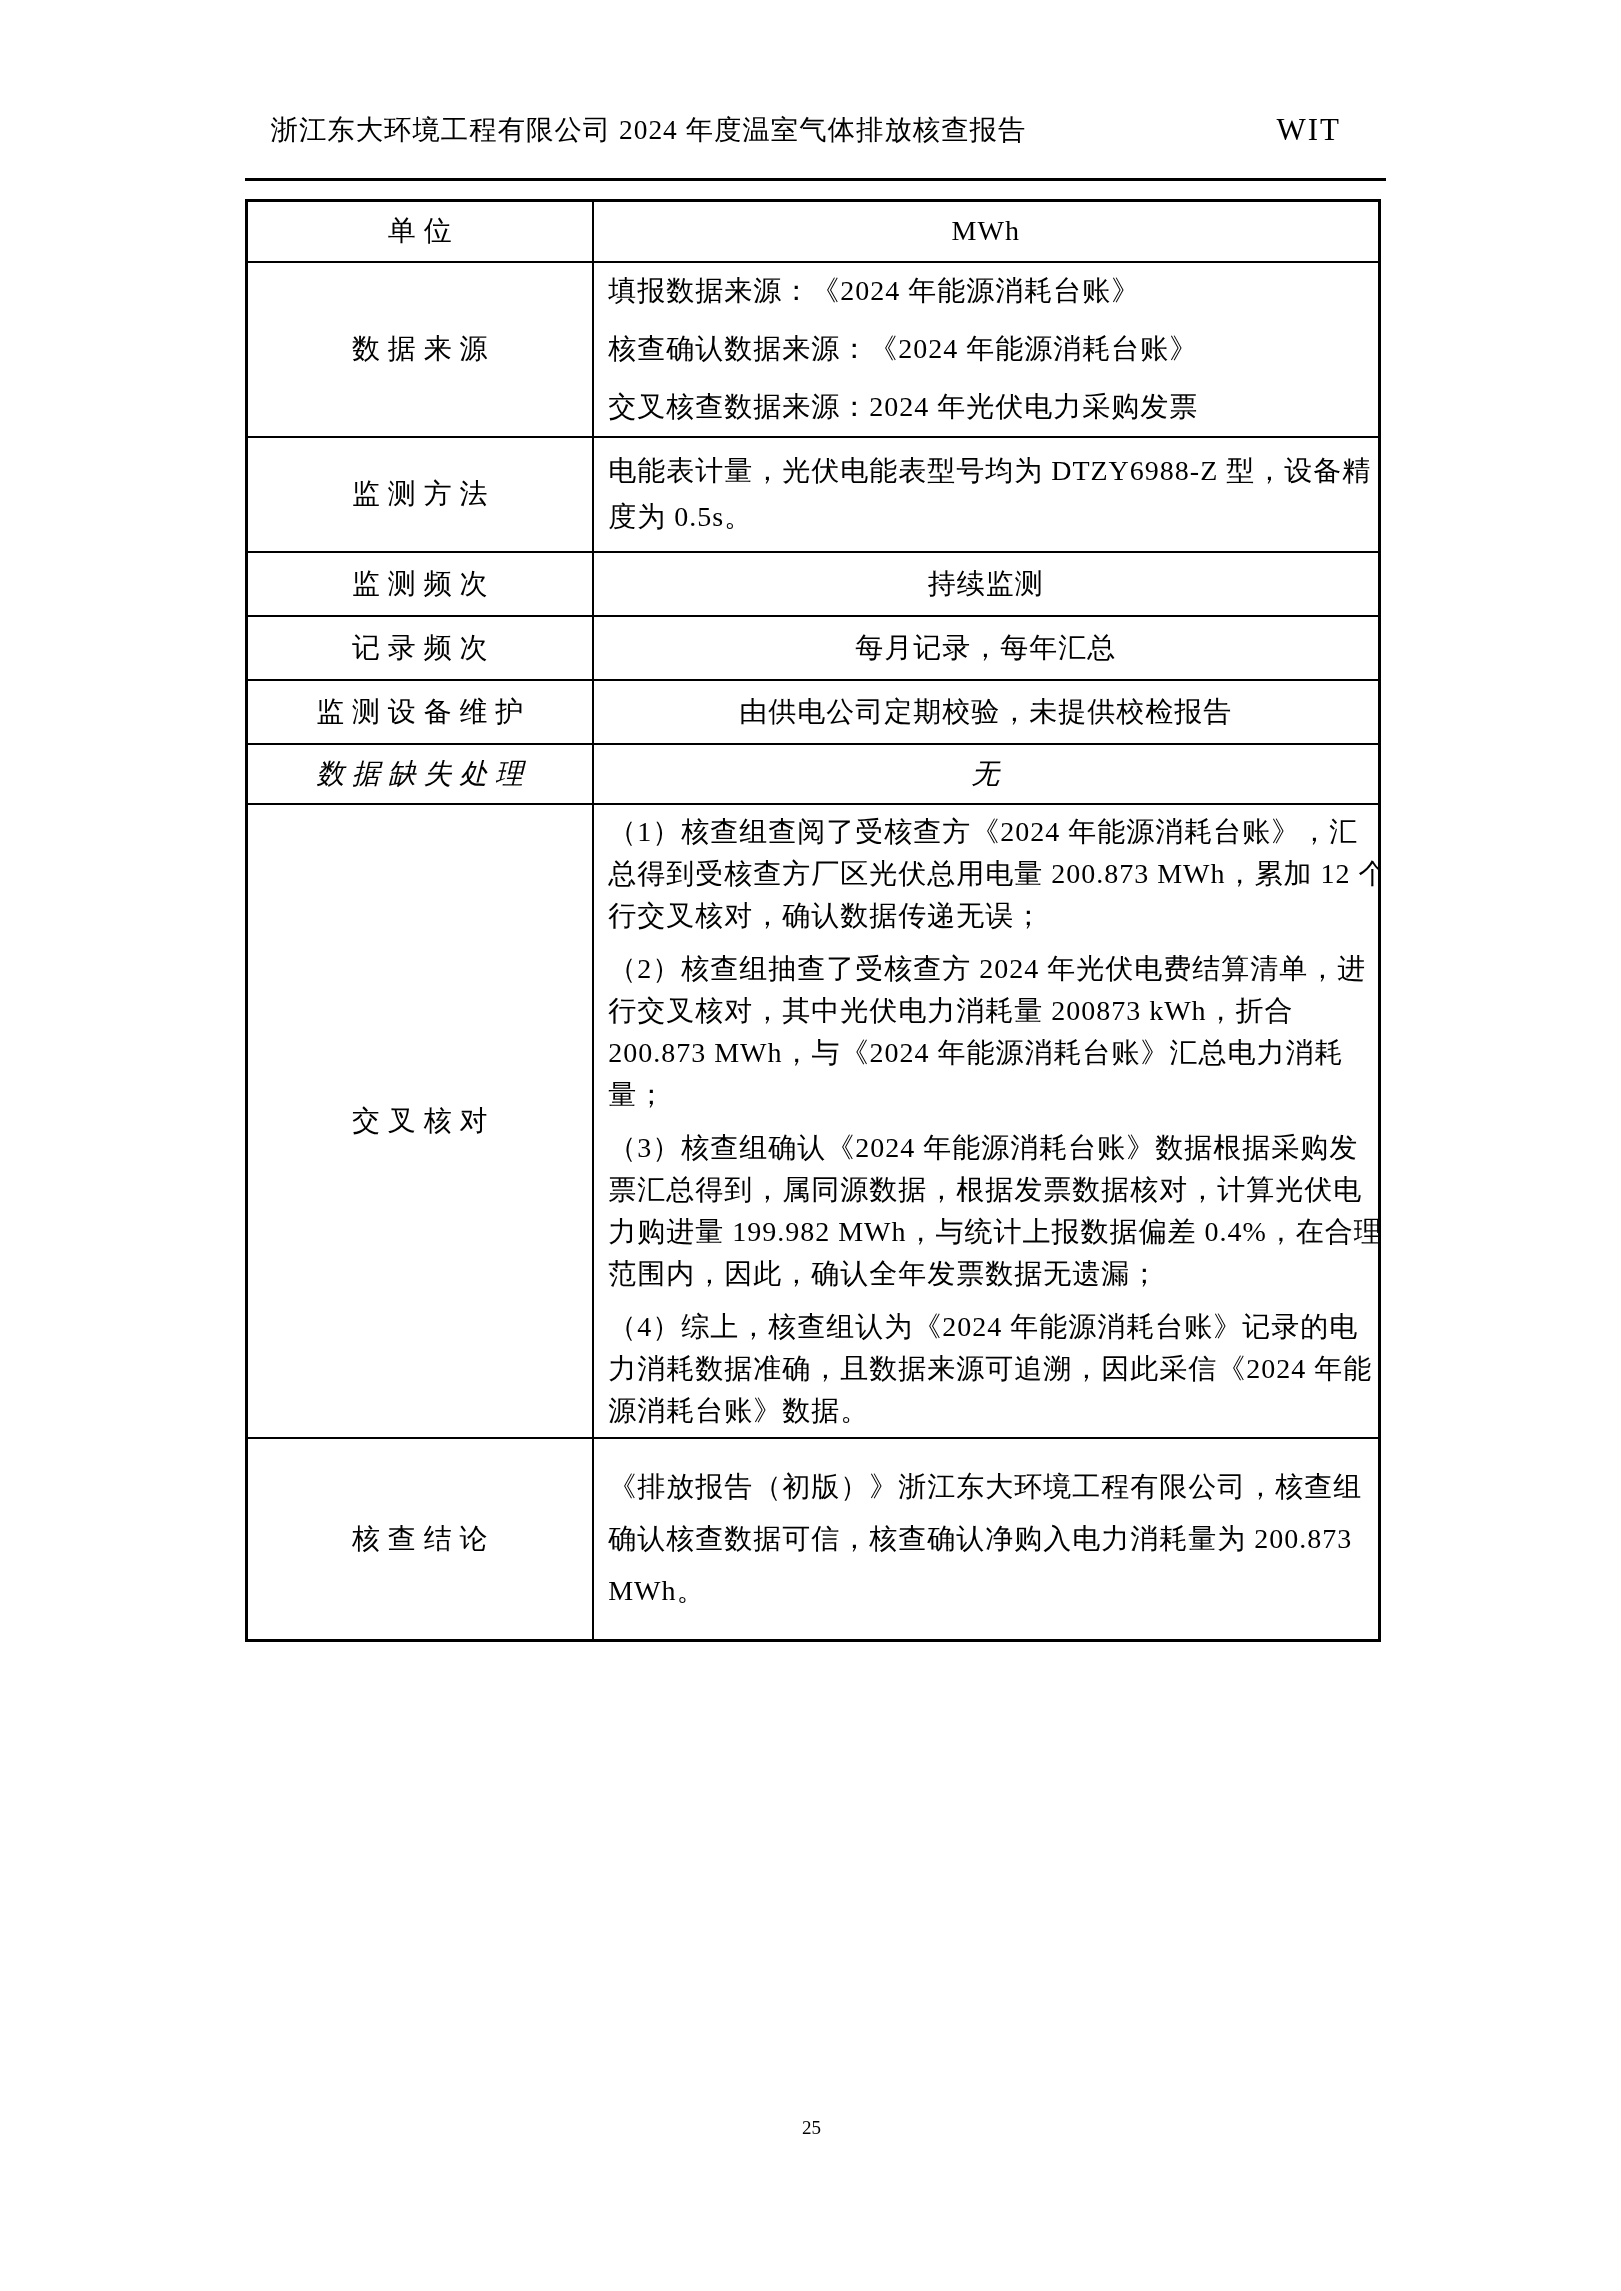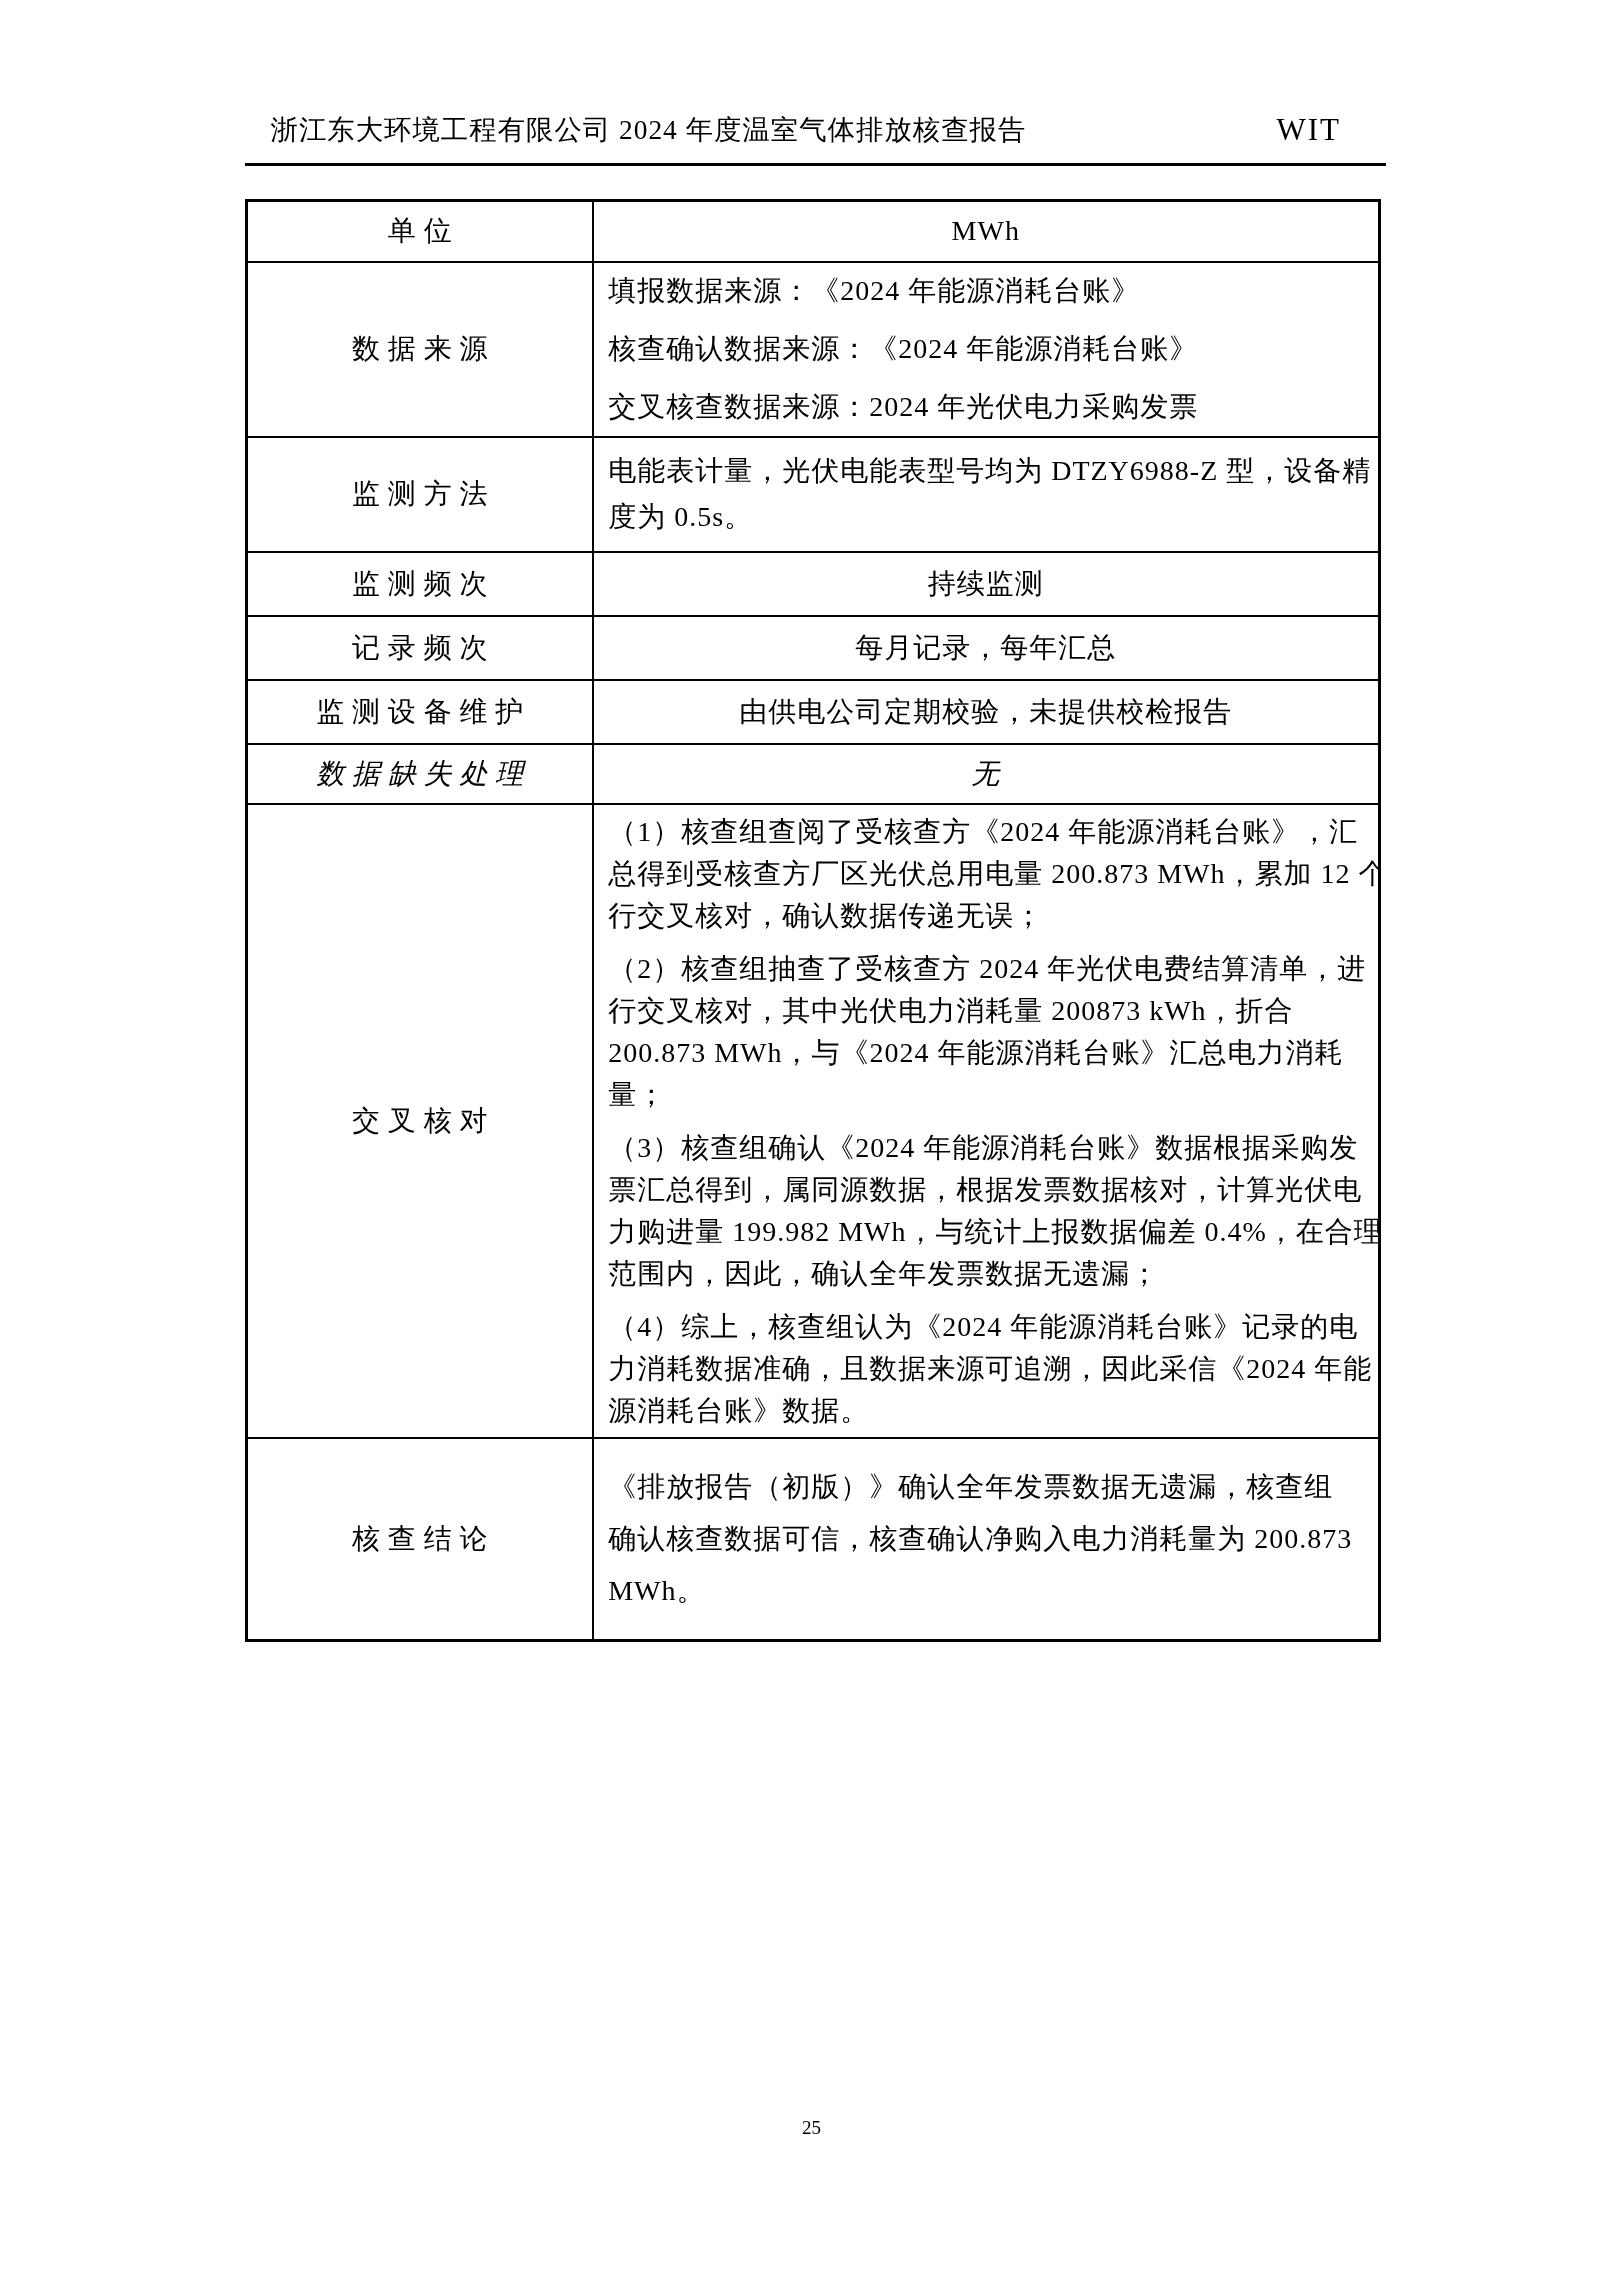--- a/index.html
+++ b/index.html
@@ -17,21 +17,21 @@
     overflow: hidden;
   }
 
   
   .header {
     position: absolute;
     left: 245px;
     top: 112px;
     width: 1141px;
     border-bottom: 3.9px solid #000000;
-    padding-bottom: 15px;
+    padding-bottom: 30px;
     display: flex;
     justify-content: space-between;
     align-items: flex-end;
   }
   .header-title {
     padding-left: 25.5px;
     font-size: 27.4px;
     letter-spacing: 1px;
     white-space: nowrap;
   }
@@ -223,21 +223,21 @@
               <div class="line">源消耗台账》数据。</div>
             </div>
           </td>
   </tr>
         <tr>
     <th class="label-cell">
       <span>核查结论</span>
     </th>
     <td class="value-cell left">
             <div class="block">
-              <div class="line">《排放报告（初版）》确认全年发票数据无遗漏，核查组</div>
+              <div class="line">《排放报告（初版）》浙江东大环境工程有限公司，核查组</div>
               <div class="line">确认核查数据可信，核查确认净购入电力消耗量为 200.873</div>
               <div class="line">MWh。</div>
             </div>
           </td>
   </tr>
       </tbody>
   </table>
 
   <div class="footer-page">25</div>
 

